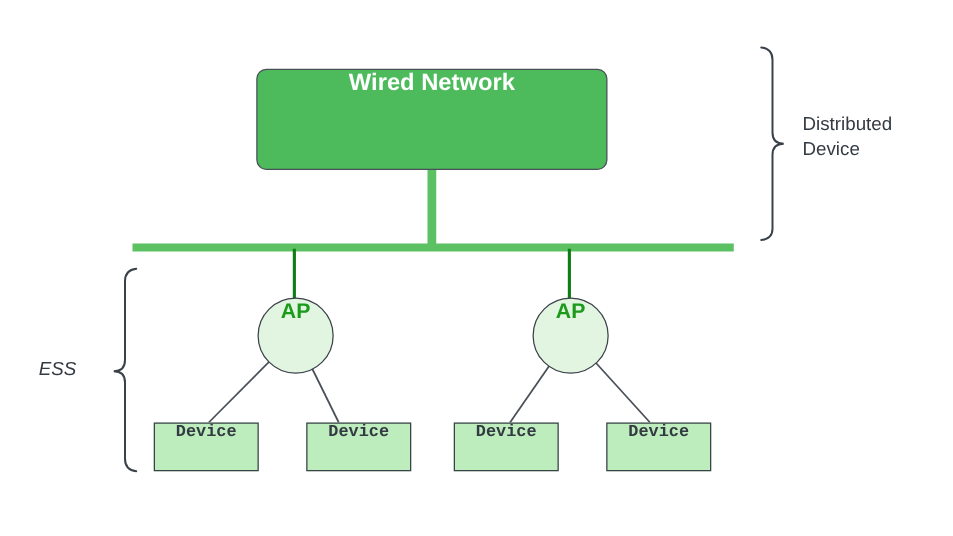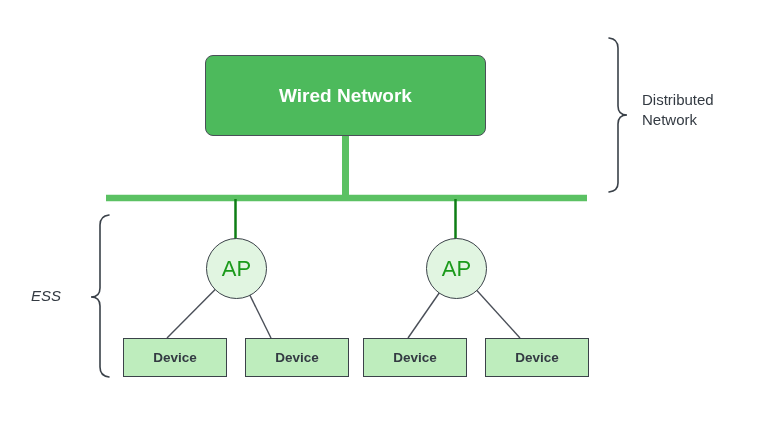--- a/index.html
+++ b/index.html
@@ -14,53 +14,54 @@
     height: 429px;
     background: #ffffff;
     overflow: hidden;
   }
   .wires {
     position: absolute;
     left: 0; top: 0;
     width: 762px; height: 429px;
     z-index: 1;
   }
-  .node { position: absolute; z-index: 2; box-sizing: border-box; display: flex; align-items: center; justify-content: center; }
+  .node { position: absolute; z-index: 2; box-sizing: border-box; display: flex; justify-content: center; }
 
   .wired-box {
     left: 205px; top: 55px;
     width: 281px; height: 81px;
     background: var(--box-fill, #4DBA5C);
     border: 1px solid var(--connector-gray, #4A4F58);
     border-radius: 8px;
     color: var(--box-text, #ffffff);
     font-size: 19px;
     font-weight: bold;
   }
   .ap-circle {
     width: 61px; height: 61px;
     top: 238px;
     background: var(--ap-fill, #E1F5E1);
     border: 1.5px solid var(--outline-dark, #3B4249);
     border-radius: 50%;
     color: var(--ap-text, #1B9A1B);
-    font-size: 22px;
-    font-weight: normal;
+    font-size: 17px;
+    font-weight: bold;
   }
   .ap-1 { left: 206px; }
   .ap-2 { left: 426px; }
 
   .device-box {
     top: 338px;
-    width: 104px; height: 39px;
+    width: 84px; height: 39px;
     background: var(--device-fill, #BEEDBD);
     border: 1.5px solid var(--outline-dark, #3B4249);
     color: var(--label-text, #333A42);
     font-size: 13.5px;
     font-weight: bold;
+    font-family: Liberation Mono, monospace;
   }
   .device-1 { left: 123px; }
   .device-2 { left: 245px; }
   .device-3 { left: 363px; }
   .device-4 { left: 485px; }
 
   .side-label {
     position: absolute;
     z-index: 2;
     color: var(--label-text, #333A42);
@@ -111,16 +112,16 @@
   <div class="node device-box device-2">
     <span>Device</span>
   </div>
   <div class="node device-box device-3">
     <span>Device</span>
   </div>
   <div class="node device-box device-4">
     <span>Device</span>
   </div>
 
-  <div class="side-label ds-label">Distributed Network</div>
+  <div class="side-label ds-label">Distributed Device</div>
   <div class="side-label ess-label">ESS</div>
 
 </div>
 
 </body></html>

